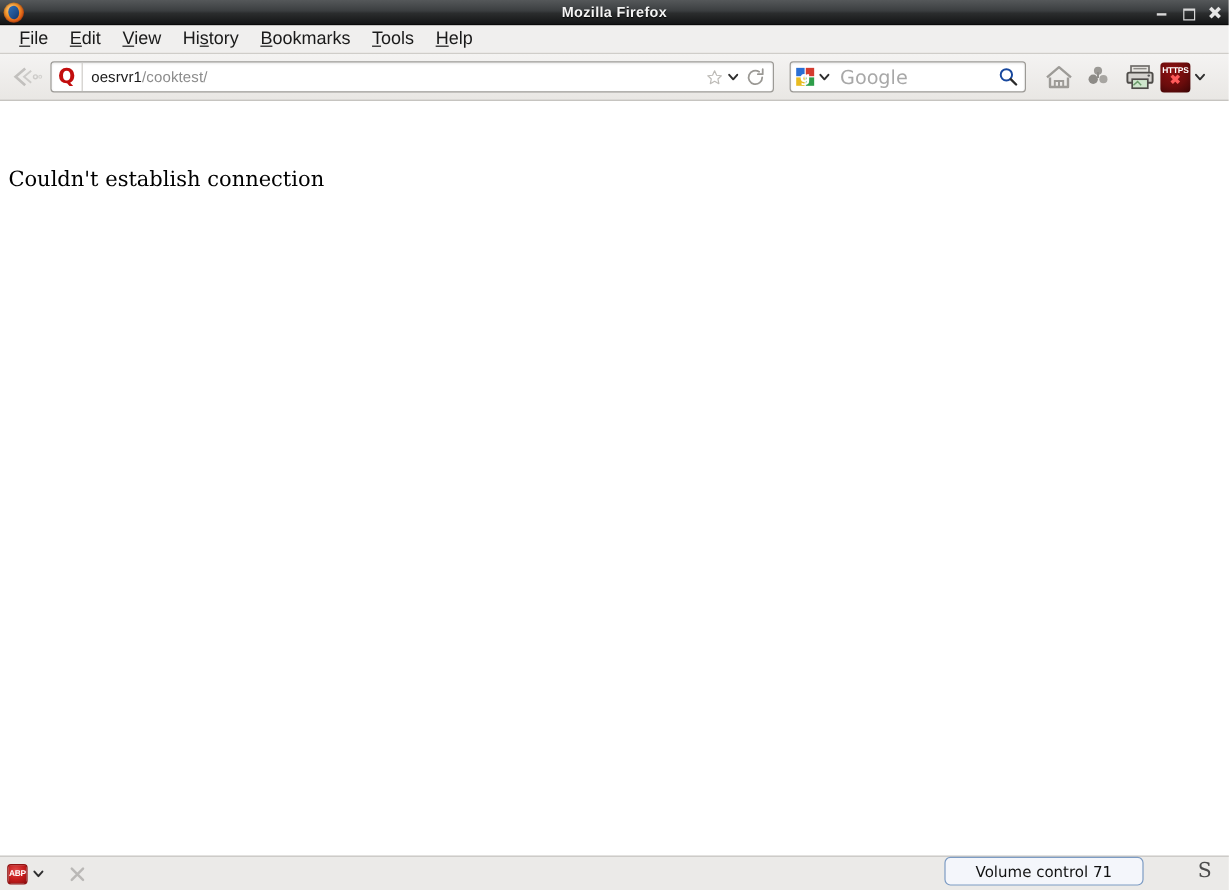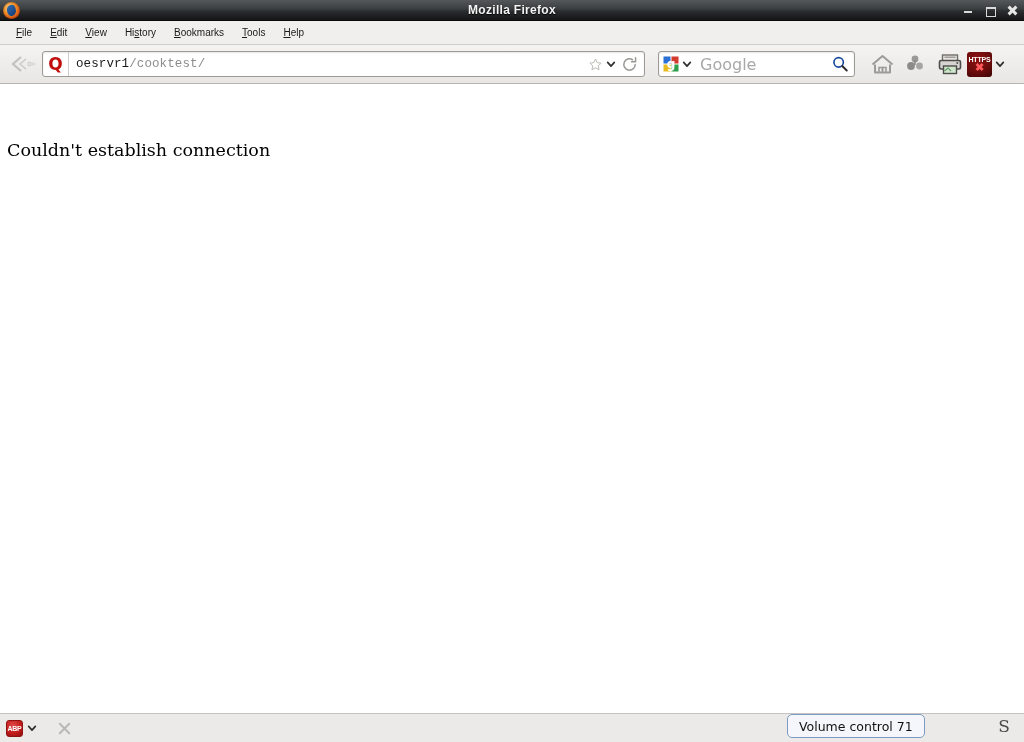--- a/index.html
+++ b/index.html
@@ -63,21 +63,21 @@
 
   
   .menubar {
     height: 24px;
     background: #f0efee;
     border-bottom: 1px solid #cfcdc9;
     display: flex; align-items: center;
     padding-left: 7px;
   }
   .menu-item {
-    font-size: 10px;
+    font-size: 15px;
     color: #1a1a1a;
     padding: 2px 9px 3px 9px;
     cursor: default;
     white-space: nowrap;
   }
   .menu-item u { text-decoration: underline; }
 
   
   .navbar {
     height: 39px;
@@ -113,21 +113,21 @@
     flex: 0 0 26px;
   }
   .q-badge {
     font-family: "DejaVu Sans", sans-serif;
     font-size: 17px; font-weight: bold; color: #c20d0d;
     line-height: 17px;
   }
   .url-text {
     flex: 1;
     font-size: 12.5px;
-    font-family: Liberation Mono, monospace;
+    font-family: Liberation Sans, sans-serif;
     padding-left: 7px;
     color: #6f6f6f;
     white-space: nowrap; overflow: hidden;
     letter-spacing: .1px;
   }
   .url-host { color: #1a1a1a; }
   .url-rest { color: #8c8c8c; }
   .urlbar-right {
     display: flex; align-items: center; gap: 3px;
     padding-right: 6px; flex: 0 0 auto;
@@ -220,21 +220,21 @@
   .abp-chev { margin-left: 4px; }
   .sb-x {
     margin-left: 20px;
     width: 15px; height: 15px;
     opacity: .42;
   }
   .tooltip-box {
     position: absolute;
     left: 787px; top: 714px;
     height: 24px;
-    padding: 0 11px;
+    padding: 0 25px;
     display: flex; align-items: center;
     background: #f4f6fb;
     border: 1px solid #7d9cc4;
     border-radius: 5px;
     font-size: 12.5px;
     color: #111111;
     font-family: "DejaVu Sans", sans-serif;
     white-space: nowrap;
   }
   .s-glyph {

